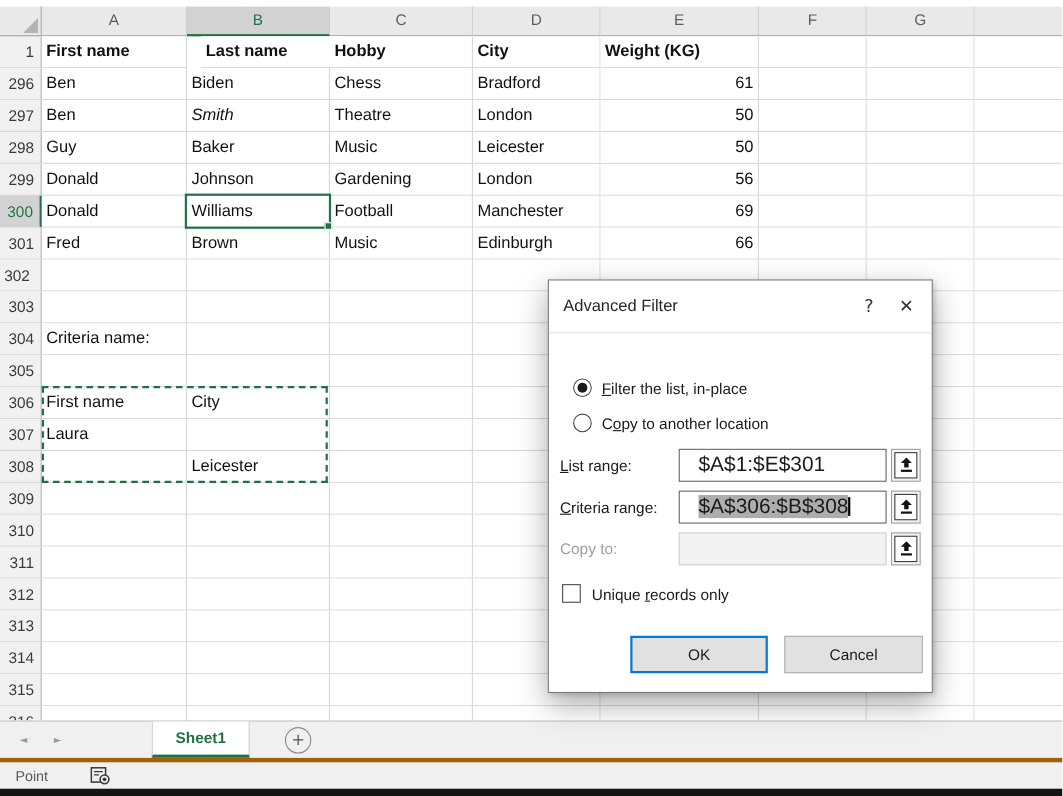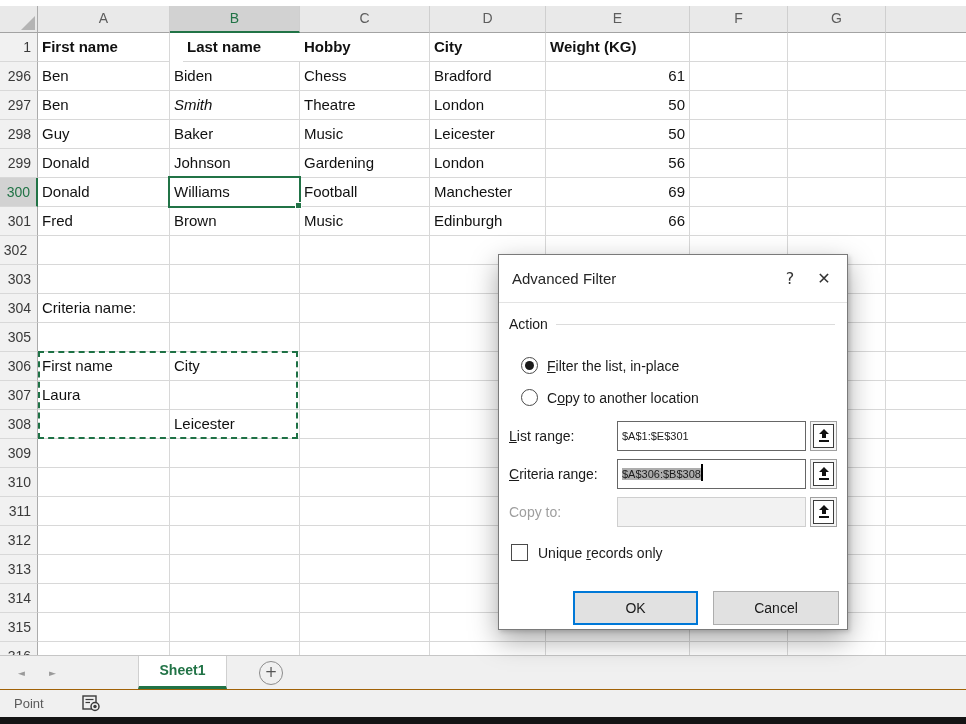--- a/index.html
+++ b/index.html
@@ -78,21 +78,21 @@
     border-radius:50%; background:#1a1a1a;
   }
   .frow{position:absolute; left:0; width:100%;}
   #frow-list{top:105px;}
   #frow-criteria{top:143px;}
   #frow-copy{top:181px;}
   .flabel{position:absolute; left:10px; top:7px;}
   .flabel.dis{color:#9e9e9e;}
   .finput{
     position:absolute; left:118px; top:0; width:189px; height:30px; box-sizing:border-box;
-    background:#fff; border:1px solid #666; font-size:11px; line-height:28px; padding:0 4px;
+    background:#fff; border:1px solid #666; font-size:19px; line-height:28px; padding:0 17px;
     white-space:nowrap; overflow:hidden; cursor:text;
   }
   .finput.dis{background:#f2f2f2; border:1px solid #cfcfcf; cursor:default;}
   .selhl{background:#adadad;}
   .caret{display:inline-block; width:2px; height:17px; background:#000; vertical-align:-3px;}
   .refbtn{
     position:absolute; left:311px; top:0; width:27px; height:30px; box-sizing:border-box;
     background:#f5f5f5; border:1px solid #a0a0a0; cursor:pointer;
     display:flex; align-items:center; justify-content:center;
   }
@@ -125,21 +125,21 @@
   }
   #add-sheet{display:flex; align-items:center; margin-left:32px;}
   #add-sheet .circ{
     width:22px; height:22px; border:1px solid #8c8c8c; border-radius:50%;
     color:#555; font-size:15px; line-height:20px; text-align:center; cursor:pointer;
     font-family:"DejaVu Sans",sans-serif; background:#f0f0f0;
   }
   
   #statusbar{
     position:absolute; left:0; top:689px; width:966px; height:28px; box-sizing:border-box;
-    background:#f0f0f0; border-top:1px solid #a16207; display:flex; align-items:center;
+    background:#f0f0f0; border-top:4px solid #a16207; display:flex; align-items:center;
   }
   #status-mode{margin-left:14px; font-size:13px; color:#5a5a5a; width:46px;}
   #macro-icon{margin-left:22px; cursor:pointer;}
   #bottom-strip{position:absolute; left:0; top:717px; width:966px; height:7px; background:#141414;}
 </style>
 </head>
 <body>
 
 <div class="app">
 
@@ -362,24 +362,20 @@
   </div>
 
   <div id="dialog">
     <div id="dlg-titlebar">
       <span id="dlg-title">Advanced Filter</span>
       <span class="dlg-cap" id="dlg-help">?</span>
       <span class="dlg-cap" id="dlg-close">✕</span>
     </div>
     <div id="dlg-body">
 
-      <div id="action-row">
-        <span id="action-label">Action</span>
-        <span id="action-line"></span>
-      </div>
 
       <div class="radio-row" id="radio-row-1">
         <span class="radio on"></span>
         <span><u>F</u>ilter the list, in-place</span>
       </div>
       <div class="radio-row" id="radio-row-2">
         <span class="radio"></span>
         <span>C<u>o</u>py to another location</span>
       </div>
 

